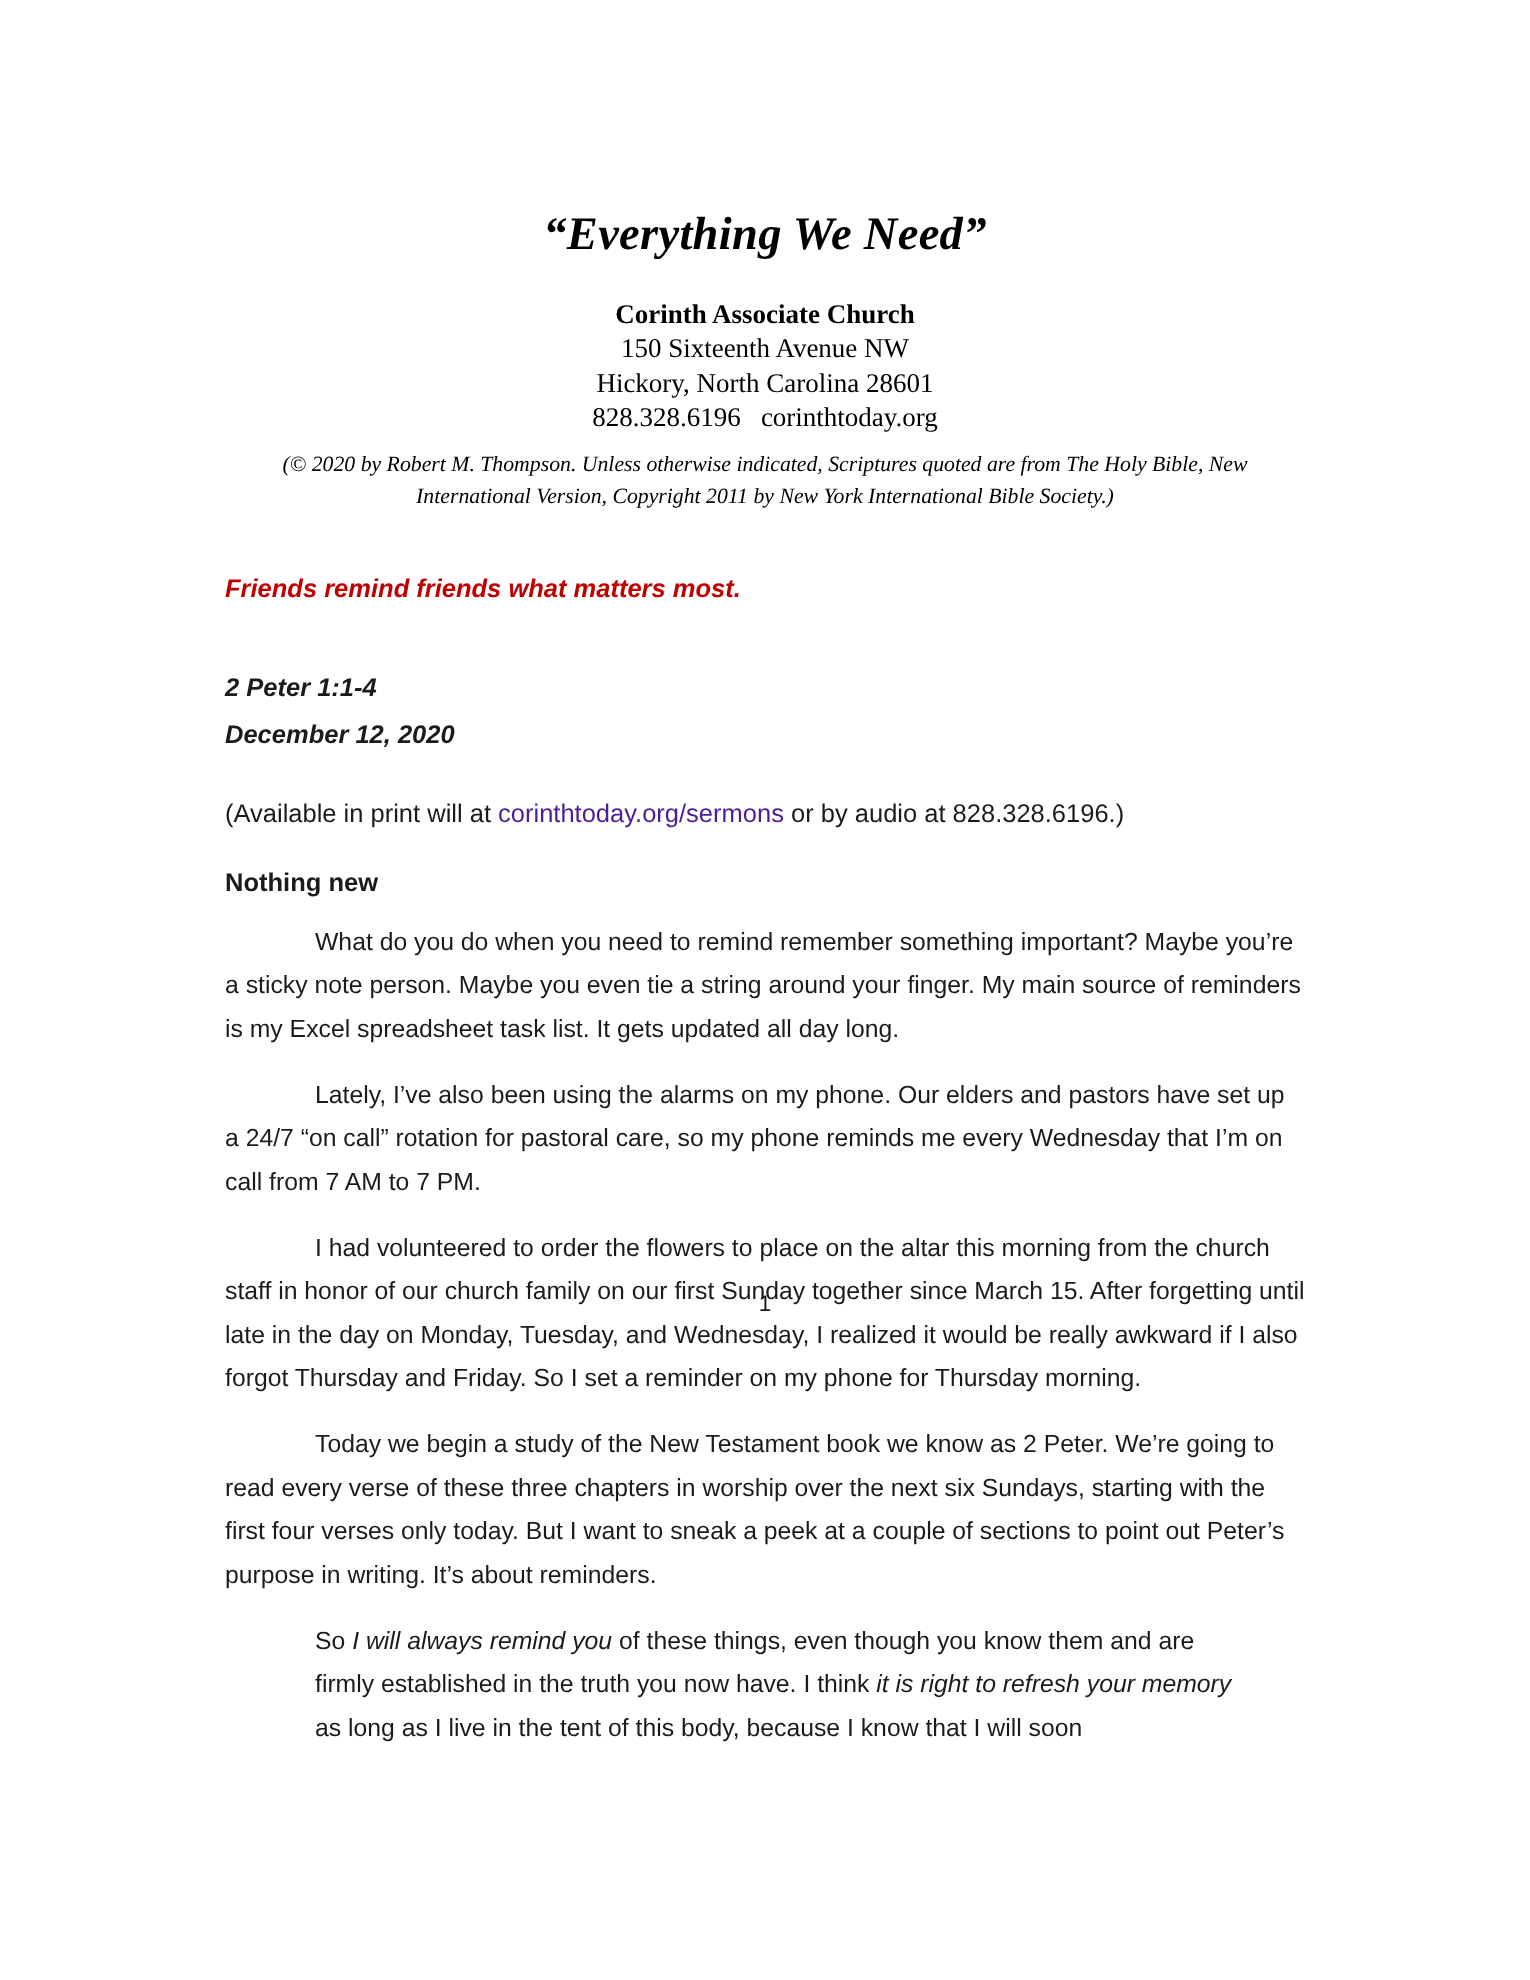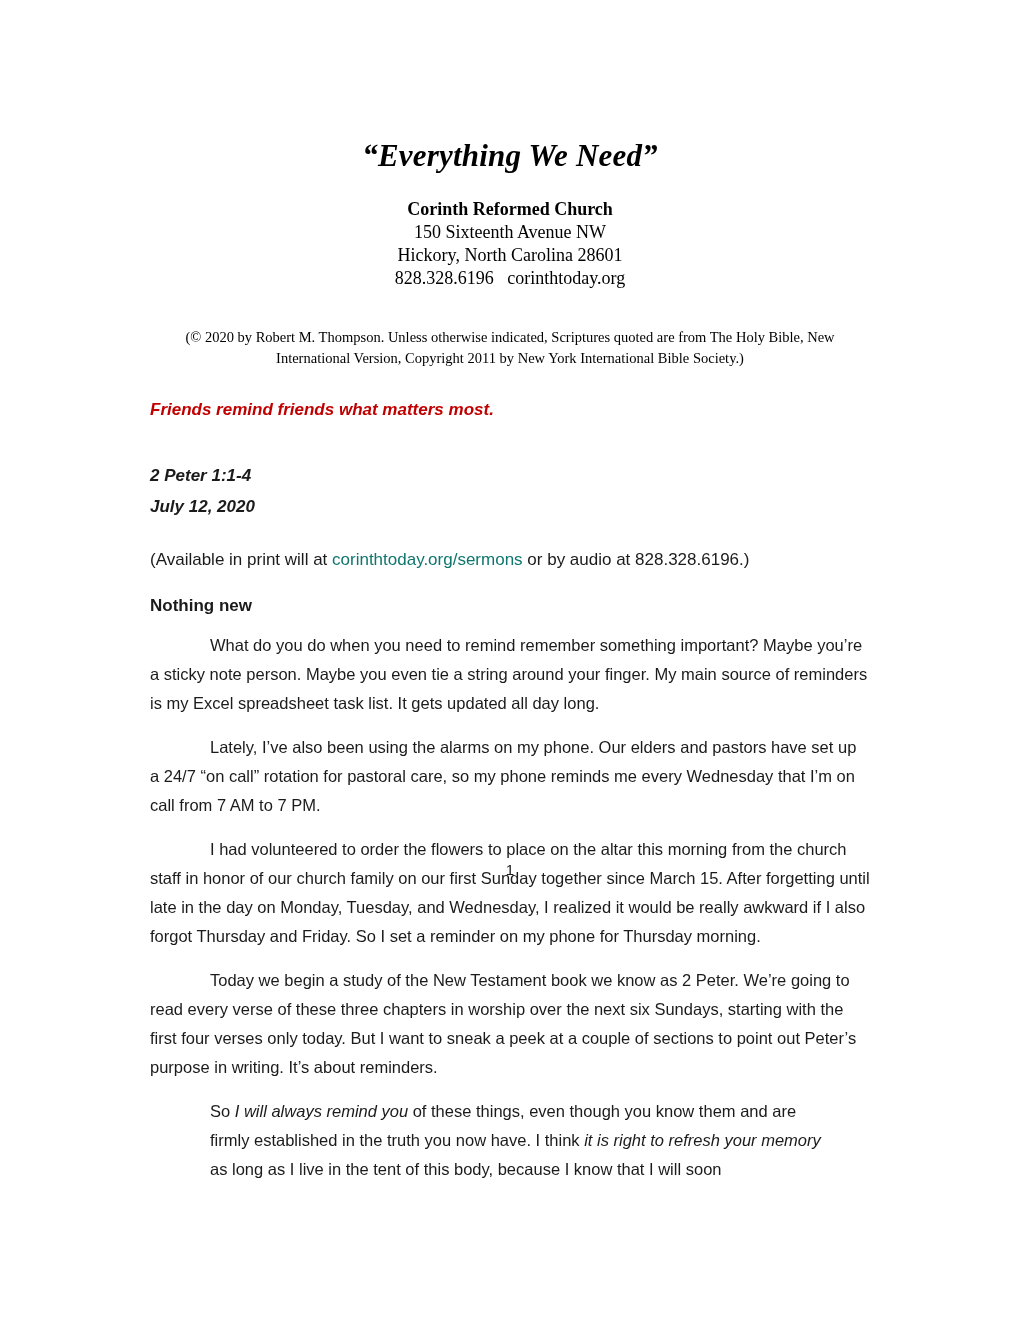--- a/index.html
+++ b/index.html
@@ -36,28 +36,29 @@
     line-height: 23px;
   }
   .church-block { margin-top: 22px; }
   .church-line {
     font-size: 18px;
     line-height: 23px;
     white-space: pre-wrap;
   }
   .church-name { font-weight: bold; }
   .copyright {
-    margin: 37px auto 0 auto;
+    margin: 10px auto 0 auto;
     max-width: 660px;
+    font-style: italic;
     font-size: 14.5px;
     line-height: 21px;
   }
   
   .tagline {
-    margin-top: 31px;
+    margin-top: 41px;
     font-size: 17px;
     font-weight: bold;
     font-style: italic;
   }
   .meta-line {
     font-size: 17px;
     font-weight: bold;
     font-style: italic;
     line-height: 22px;
   }
@@ -102,37 +103,37 @@
 </head>
 <body>
 
 <div class="page">
 
   <div class="doc-header">
     <div class="doc-title">“Everything We Need”</div>
 
 
     <div class="church-block">
-      <div class="church-line church-name">Corinth Reformed Church</div>
+      <div class="church-line church-name">Corinth Associate Church</div>
       <div class="church-line">150 Sixteenth Avenue NW</div>
       <div class="church-line">Hickory, North Carolina 28601</div>
       <div class="church-line">828.328.6196   corinthtoday.org</div>
     </div>
 
     <div class="copyright">(© 2020 by Robert M. Thompson.  Unless otherwise indicated, Scriptures quoted are from The Holy Bible, New International Version, Copyright 2011 by New York International Bible Society.)</div>
   </div>
 
   <div class="tagline" style="color:#C00000;">Friends remind friends what matters most.</div>
 
   <div class="meta-line meta-ref">2 Peter 1:1-4</div>
 
-  <div class="meta-line meta-date">July 12, 2020</div>
+  <div class="meta-line meta-date">December 12, 2020</div>
 
   <div class="availability">
-    <span>(Available in print will at </span><a style="color:#0f766e;">corinthtoday.org/sermons</a><span> or by audio at 828.328.6196.)</span>
+    <span>(Available in print will at </span><a style="color:#4c1d95;">corinthtoday.org/sermons</a><span> or by audio at 828.328.6196.)</span>
   </div>
 
   <div class="section-heading">Nothing new</div>
 
   <div class="body-paragraph">What do you do when you need to remind remember something important? Maybe you’re a sticky note person.  Maybe you even tie a string around your finger.  My main source of reminders is my Excel spreadsheet task list.  It gets updated all day long.</div>
 
   <div class="body-paragraph">Lately, I’ve also been using the alarms on my phone.  Our elders and pastors have set up a 24/7 “on call” rotation for pastoral care, so my phone reminds me every Wednesday that I’m on call from 7 AM to 7 PM.</div>
 
   <div class="body-paragraph">I had volunteered to order the flowers to place on the altar this morning from the church staff in honor of our church family on our first Sunday together since March 15.  After forgetting until late in the day on Monday, Tuesday, and Wednesday, I realized it would be really awkward if I also forgot Thursday and Friday.  So I set a reminder on my phone for Thursday morning.</div>
 

